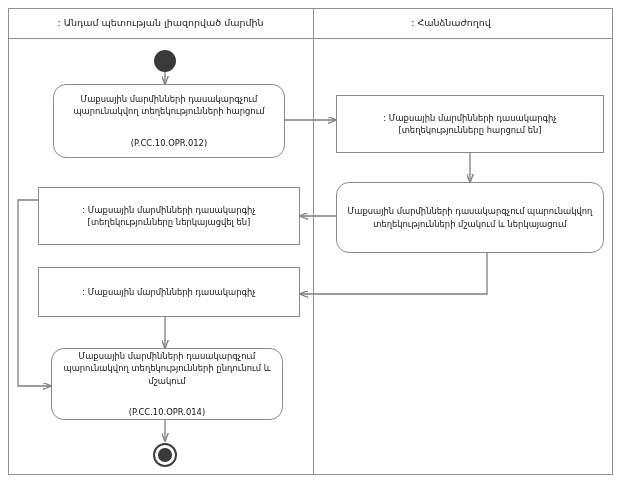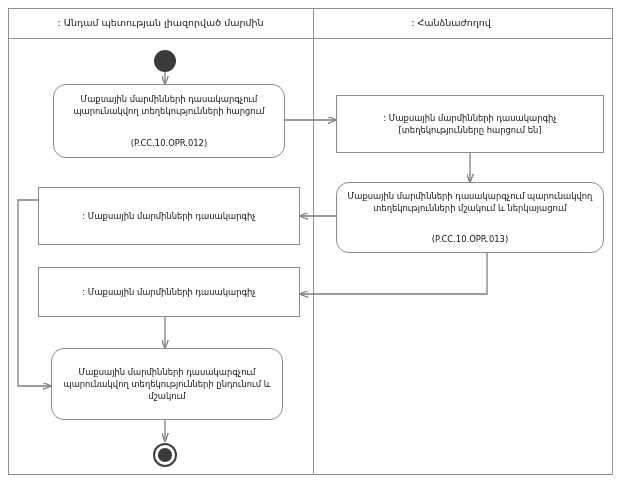--- a/index.html
+++ b/index.html
@@ -173,37 +173,38 @@
   <div class="node object" style="left:336px; top:95px; width:268px; height:58px;">
     <div>
       <span class="txt">: Մաքսային մարմինների դասակարգիչ</span>
       <span class="txt">[տեղեկությունները հարցում են]</span>
     </div>
   </div>
 
   <div class="node action" style="left:336px; top:182px; width:268px; height:71px;">
     <div>
       <span class="txt">Մաքսային մարմինների դասակարգչում պարունակվող տեղեկությունների մշակում և ներկայացում</span>
-      <span class="code">(P.CC.10.OPR.013)</span>
     </div>
   </div>
 
   <div class="node object" style="left:38px; top:187px; width:262px; height:58px;">
     <div>
       <span class="txt">: Մաքսային մարմինների դասակարգիչ</span>
+      <span class="txt">[տեղեկությունները ներկայացվել են]</span>
     </div>
   </div>
 
   <div class="node object" style="left:38px; top:267px; width:262px; height:50px;">
     <div>
       <span class="txt">: Մաքսային մարմինների դասակարգիչ</span>
     </div>
   </div>
 
   <div class="node action" style="left:51px; top:348px; width:232px; height:72px;">
     <div>
       <span class="txt">Մաքսային մարմինների դասակարգչում պարունակվող տեղեկությունների ընդունում և մշակում</span>
+      <span class="code">(P.CC.10.OPR.014)</span>
     </div>
   </div>
 
   <div class="final-node" style="left:153px; top:443px;"></div>
 
 </div>
 
 </body></html>

